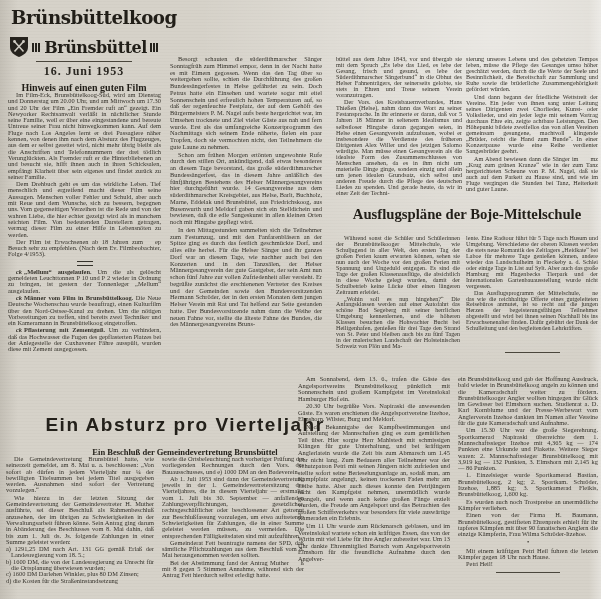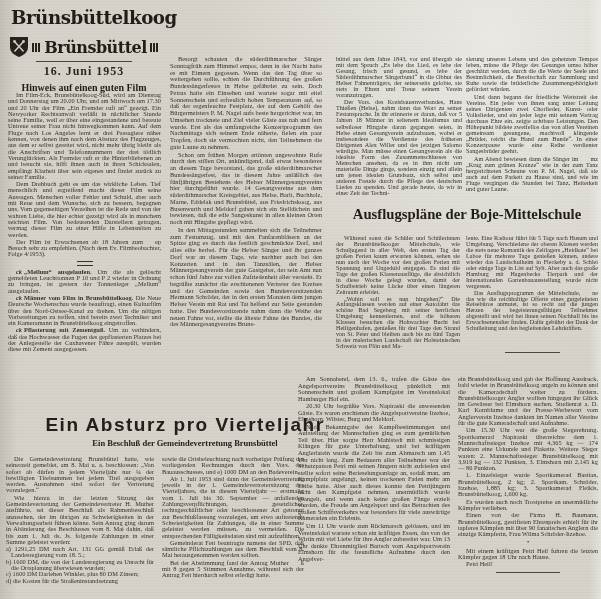--- a/index.html
+++ b/index.html
@@ -37,21 +37,21 @@
   .endrule{border-top:1px solid #4a463c;width:64px;margin:4px auto 0 auto;}
   .thinrule{border-top:1px solid #4a463c;}
   
   .main-h1{font-family:"Liberation Serif",serif;font-weight:bold;font-size:21px;line-height:22px;color:#1b1914;text-align:center;transform:scaleX(0.99);white-space:nowrap;}
   .main-sub{font-size:8.5px;font-weight:bold;letter-spacing:0.4px;text-align:center;color:#26231d;margin-top:3px;}
   .film-h{font-size:12px;line-height:13px;}
   .film-sub{font-size:10px;}
   .school-h{font-size:15px;line-height:16px;white-space:nowrap;transform:scaleX(0.98);}
   .ang-h{font-size:14.5px;line-height:15px;letter-spacing:0.3px;white-space:nowrap;}
   .coun-h{font-family:"Liberation Sans",sans-serif;font-weight:bold;font-size:19px;line-height:20px;letter-spacing:1.5px;color:#23201a;text-align:center;white-space:nowrap;}
-  .coun-sub{font-size:8.5px;font-weight:bold;text-align:center;color:#26231d;margin-top:3px;font-family:Liberation Serif, serif;}
+  .coun-sub{font-size:8.5px;font-weight:bold;text-align:center;color:#26231d;margin-top:12px;font-family:Liberation Serif, serif;}
   .tight{font-size:6.1px;line-height:5.95px;}
   .lh-lg{line-height:6.75px;}
   .lh-md{line-height:6.55px;}
 </style>
 </head>
 <body>
 
 <div class="page">
 
   <div class="abs mast" style="left:8px;top:7px;width:152px;">

